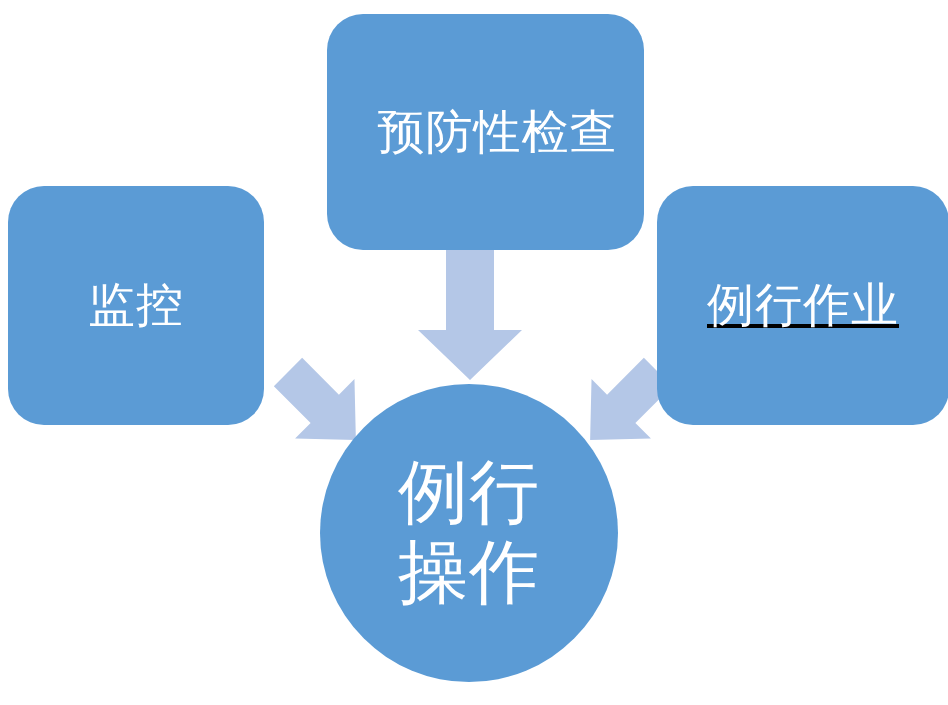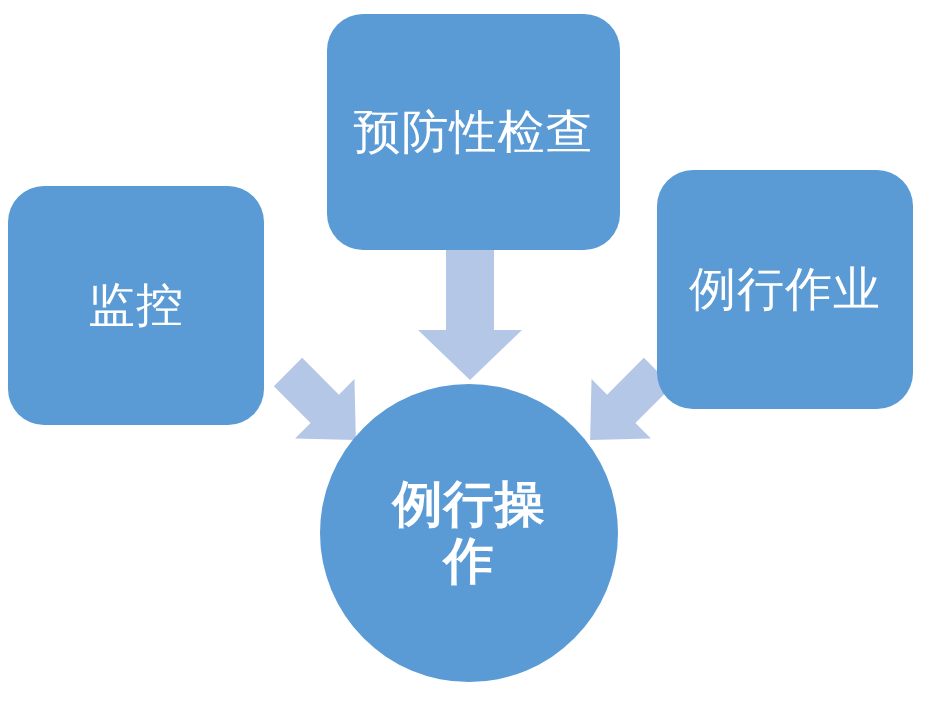--- a/index.html
+++ b/index.html
@@ -35,42 +35,42 @@
     height: 239px;
   }
   .box-top {
     left: 327px;
     top: 14px;
     width: 293px;
     height: 236px;
   }
   .box-right {
     left: 657px;
-    top: 170px;
-    width: 256px;
+    top: 186px;
+    width: 292px;
     height: 239px;
+    text-decoration: underline;
   }
   .circle {
     left: 320px;
     top: 384px;
     width: 298px;
     height: 298px;
     border-radius: 50%;
   }
   .node-label {
     font-size: 47px;
     line-height: 1.2;
     letter-spacing: 1px;
   }
   .circle .node-label {
-    font-size: 50px;
+    font-size: 70px;
     line-height: 1.15;
     width: 200px;
     word-break: break-all;
-    font-weight: bold;
   }
   .arrow-layer {
     position: absolute;
     left: 0;
     top: 0;
     width: 948px;
     height: 705px;
     pointer-events: none;
   }
 </style>
@@ -89,21 +89,21 @@
 
     <g transform="translate(658,372) rotate(135)">
       <polygon points="0,-20 52,-20 52,-42 96,0 52,42 52,20 0,20" fill="#b4c7e7"></polygon>
     </g>
   </svg>
 
   <div class="node box box-left" style="background-color: rgb(91, 155, 213);">
     <span class="node-label" style="color: rgb(255, 255, 255);">监控</span>
   </div>
 
-  <div class="node box box-top" style="background-color: rgb(91, 155, 213);">
+  <div class="node box box-top" style="background-color: rgb(91, 155, 213); padding-left: 24px;">
     <span class="node-label" style="color: rgb(255, 255, 255);">预防性检查</span>
   </div>
 
   <div class="node box box-right" style="background-color: rgb(91, 155, 213);">
     <span class="node-label" style="color: rgb(255, 255, 255);">例行作业</span>
   </div>
 
   <div class="node circle" style="background-color: rgb(91, 155, 213);">
     <span class="node-label" style="color: rgb(255, 255, 255);">例行操作</span>
   </div>

